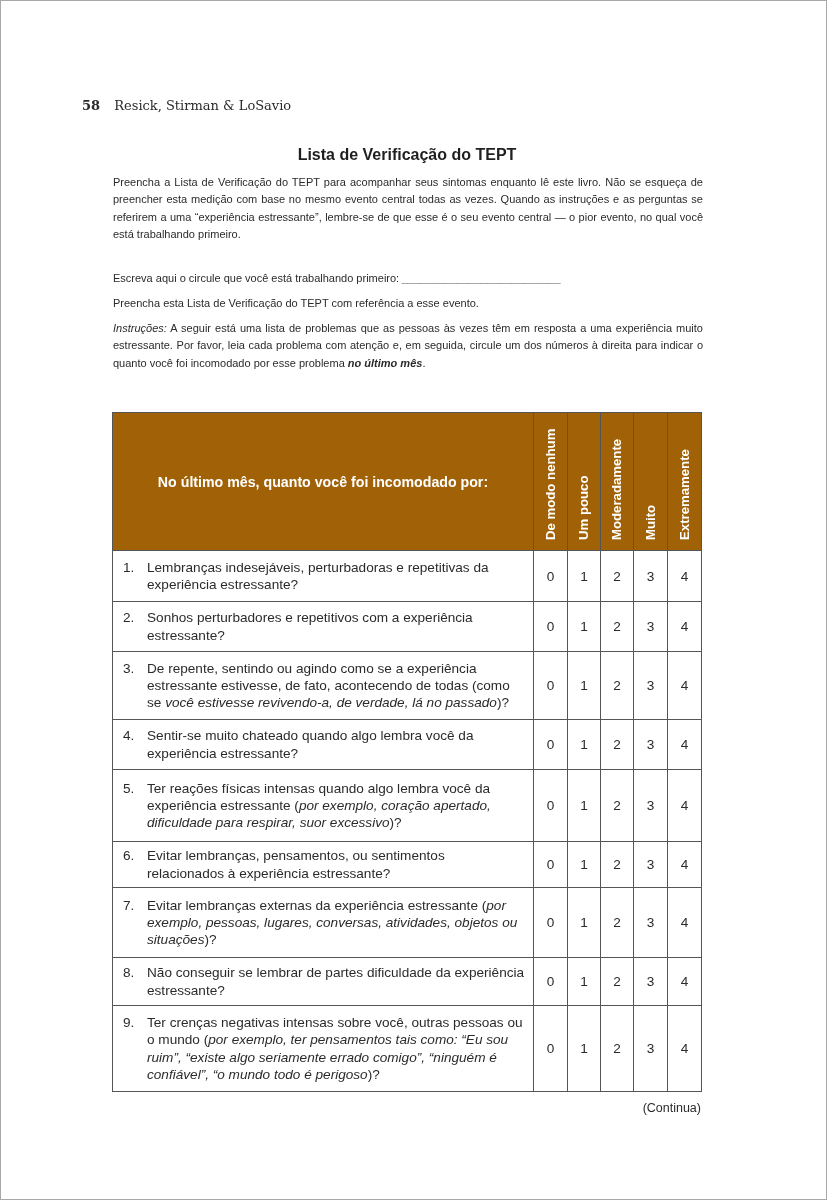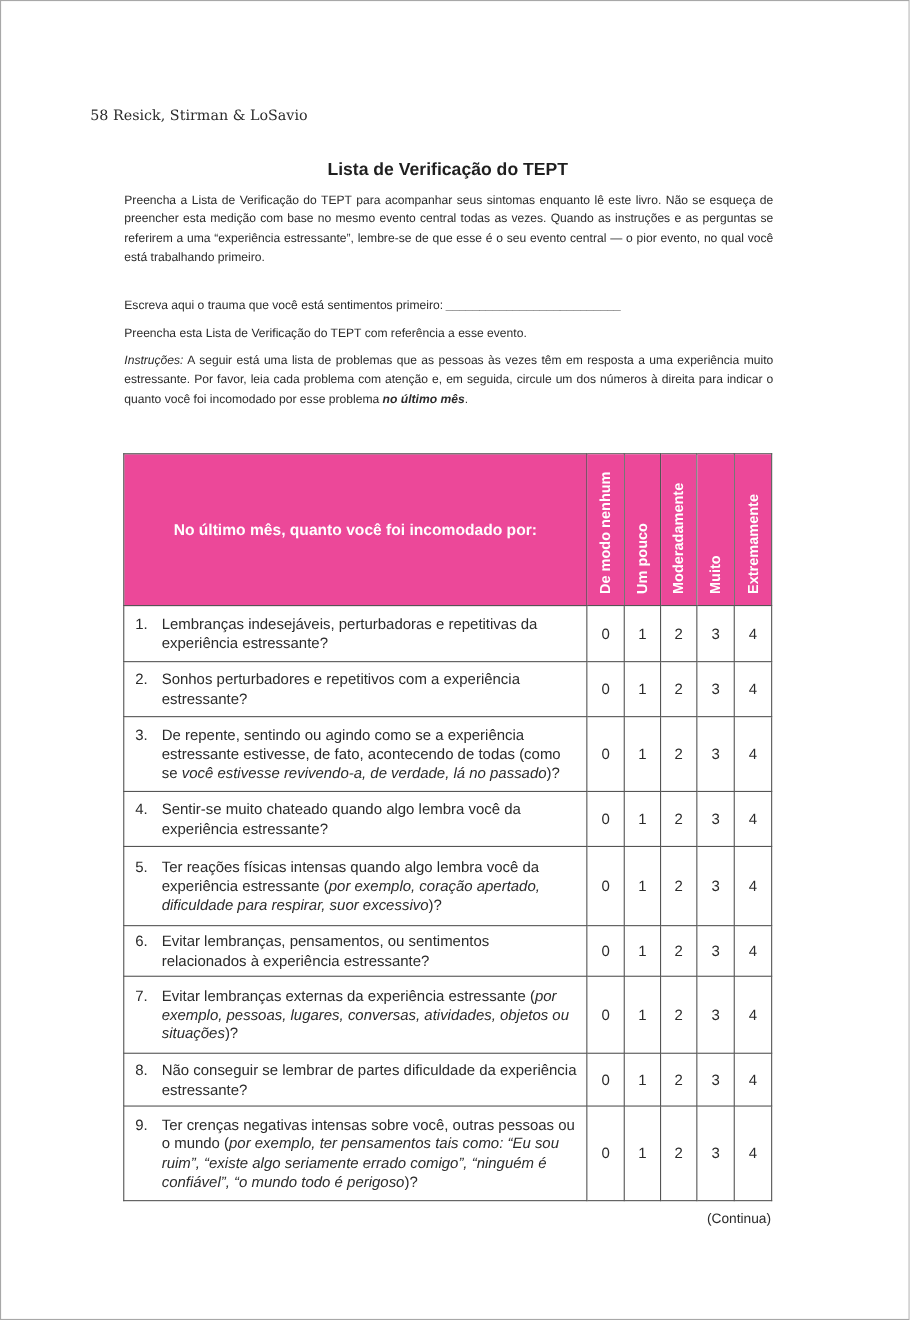--- a/index.html
+++ b/index.html
@@ -8,42 +8,42 @@
     overflow: hidden; font-family: "DejaVu Sans", sans-serif; color: #2b2b2b;
   }
   .page-frame {
     position: absolute; left: 0; top: 0; width: 825px; height: 1198px;
     border: 1px solid #a8a8a8; box-sizing: content-box;
   }
   .running-head {
     position: absolute; left: 82px; top: 98px; font-family: "DejaVu Serif", serif;
     font-size: 13px; color: #2a2a2a;
   }
-  .running-head .pagenum { font-weight: normal; }
+  .running-head .pagenum { font-weight: bold; margin-right: 10px; }
   .title {
     position: absolute; left: 112px; width: 590px; top: 146px; text-align: center;
     font-family: Liberation Sans, sans-serif; font-weight: bold; font-size: 16px; color: #1f1f1f;
   }
   .body-text {
     position: absolute; left: 113px; width: 590px;
     font-family: "Liberation Sans", sans-serif; font-size: 11px; line-height: 17.4px;
     color: #2b2b2b; text-align: justify;
   }
   .p1 { top: 174px; }
   .p2 { top: 270px; }
   .p3 { top: 295px; }
   .p4 { top: 320px; }
   .blank-line { display: inline-block; font-style: italic; }
   table.checklist {
     position: absolute; left: 112px; top: 412px; width: 589px;
     border-collapse: collapse; table-layout: fixed;
     font-family: "Liberation Sans", sans-serif; font-size: 13.6px; color: #2b2b2b;
   }
   table.checklist td, table.checklist th { border: 1px solid #555; padding: 0; }
-  thead th { background: #ec4899; color: #ffffff; height: 137px; }
+  thead th { background: #a16207; color: #ffffff; height: 137px; }
   thead th.q-head { font-weight: bold; font-size: 14.2px; text-align: center; }
   thead th.scale-head { position: relative; width: 33px; }
   .vert {
     position: absolute; left: 50%; bottom: 10px; transform-origin: left bottom;
     transform: translateX(7px) rotate(-90deg); white-space: nowrap;
     font-weight: bold; font-size: 13.2px;
   }
   tbody td.q { padding: 0 8px 0 10px; line-height: 17.2px; vertical-align: middle; }
   tbody td.num { text-align: center; vertical-align: middle; font-size: 13.6px; }
   .qwrap { display: flex; }
@@ -63,21 +63,21 @@
 <div class="running-head">
   <span class="pagenum">58</span>
   <span>Resick, Stirman &amp; LoSavio</span>
 </div>
 
 <div class="title">Lista de Verificação do TEPT</div>
 
 <div class="body-text p1">Preencha a Lista de Verificação do TEPT para acompanhar seus sintomas enquanto lê este livro. Não se esqueça de preencher esta medição com base no mesmo evento central todas as vezes. Quando as instruções e as perguntas se referirem a uma “experiência estressante”, lembre-se de que esse é o seu evento central — o pior evento, no qual você está trabalhan­do primeiro.</div>
 
 <div class="body-text p2" style="text-align:left;">
-  <span>Escreva aqui o trauma que você está sentimentos primeiro:</span>
+  <span>Escreva aqui o circule que você está trabalhando primeiro:</span>
   <span class="blank-line">__________________________</span>
 </div>
 
 <div class="body-text p3" style="text-align:left;">Preencha esta Lista de Verificação do TEPT com referência a esse evento.</div>
 
 <div class="body-text p4">
   <i>Instruções:</i><span> A seguir está uma lista de problemas que as pessoas às vezes têm em resposta a uma experiência muito estressante. Por favor, leia cada problema com atenção e, em se­guida, circule um dos números à direita para indicar o quanto você foi incomodado por esse problema </span><b><i>no último mês</i></b><span>.</span>
 </div>
 
 <table class="checklist">

